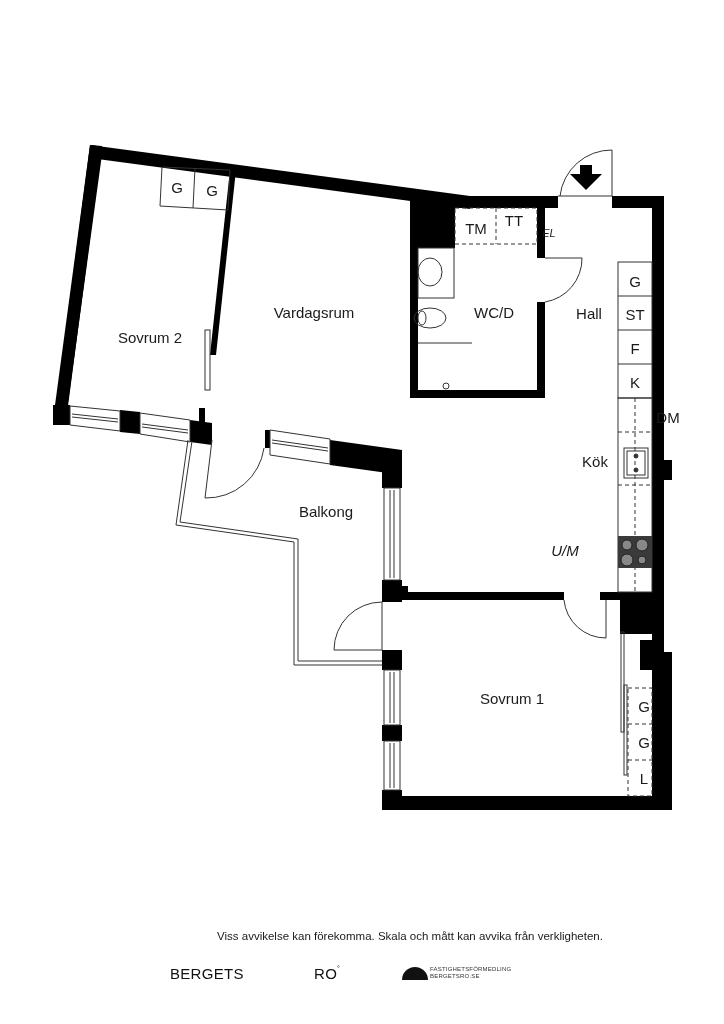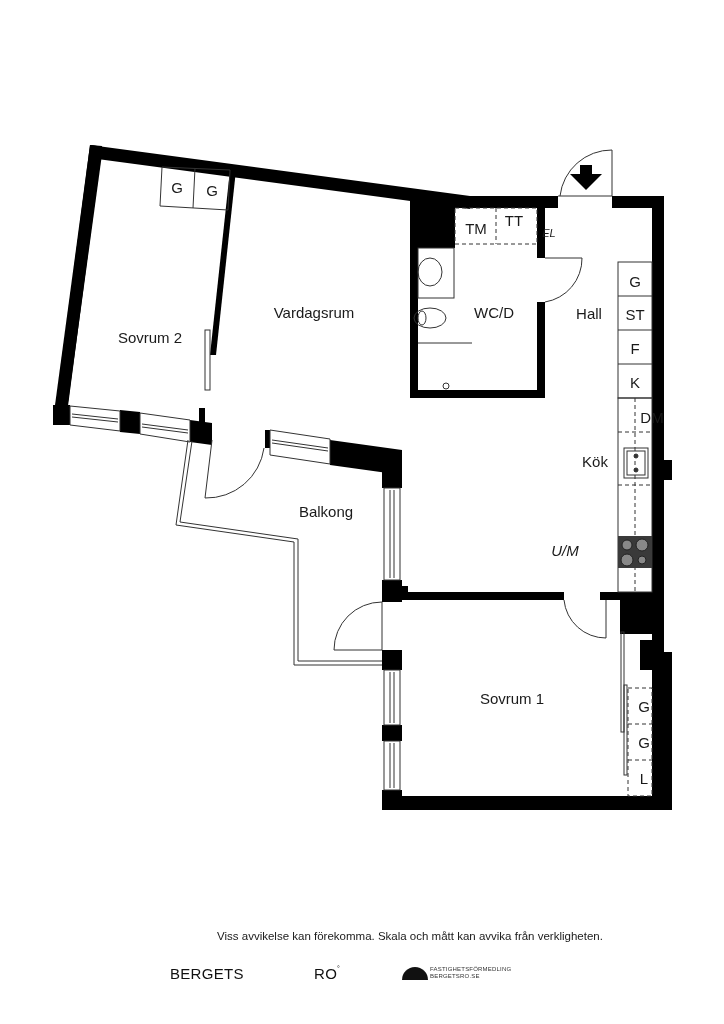--- a/index.html
+++ b/index.html
@@ -177,21 +177,21 @@
 
 <span class="lbl cab" style="left:177px;top:187px;">G</span>
 <span class="lbl cab" style="left:212px;top:190px;">G</span>
 <span class="lbl cab" style="left:476px;top:228px;">TM</span>
 <span class="lbl cab" style="left:514px;top:220px;">TT</span>
 <span class="lbl small" style="left:549px;top:233px;font-style:italic;">EL</span>
 <span class="lbl cab" style="left:635px;top:281px;">G</span>
 <span class="lbl cab" style="left:635px;top:314px;">ST</span>
 <span class="lbl cab" style="left:635px;top:348px;">F</span>
 <span class="lbl cab" style="left:635px;top:382px;">K</span>
-<span class="lbl cab" style="left:652px;top:417px;">DM</span>
+<span class="lbl cab" style="left:668px;top:417px;">DM</span>
 <span class="lbl room" style="left:565px;top:550px;font-style:italic;">U/M</span>
 <span class="lbl cab" style="left:644px;top:706px;">G</span>
 <span class="lbl cab" style="left:644px;top:742px;">G</span>
 <span class="lbl cab" style="left:644px;top:778px;">L</span>
 
 <div class="disclaimer">Viss avvikelse kan förekomma. Skala och mått kan avvika från verkligheten.</div>
 <div class="brand" style="left:170px;">BERGETS</div>
 <div class="brand brand-ro" style="left:314px;"><span>RO</span><sup>°</sup></div>
 <div class="firm-logo"></div>
 <div class="firm">

